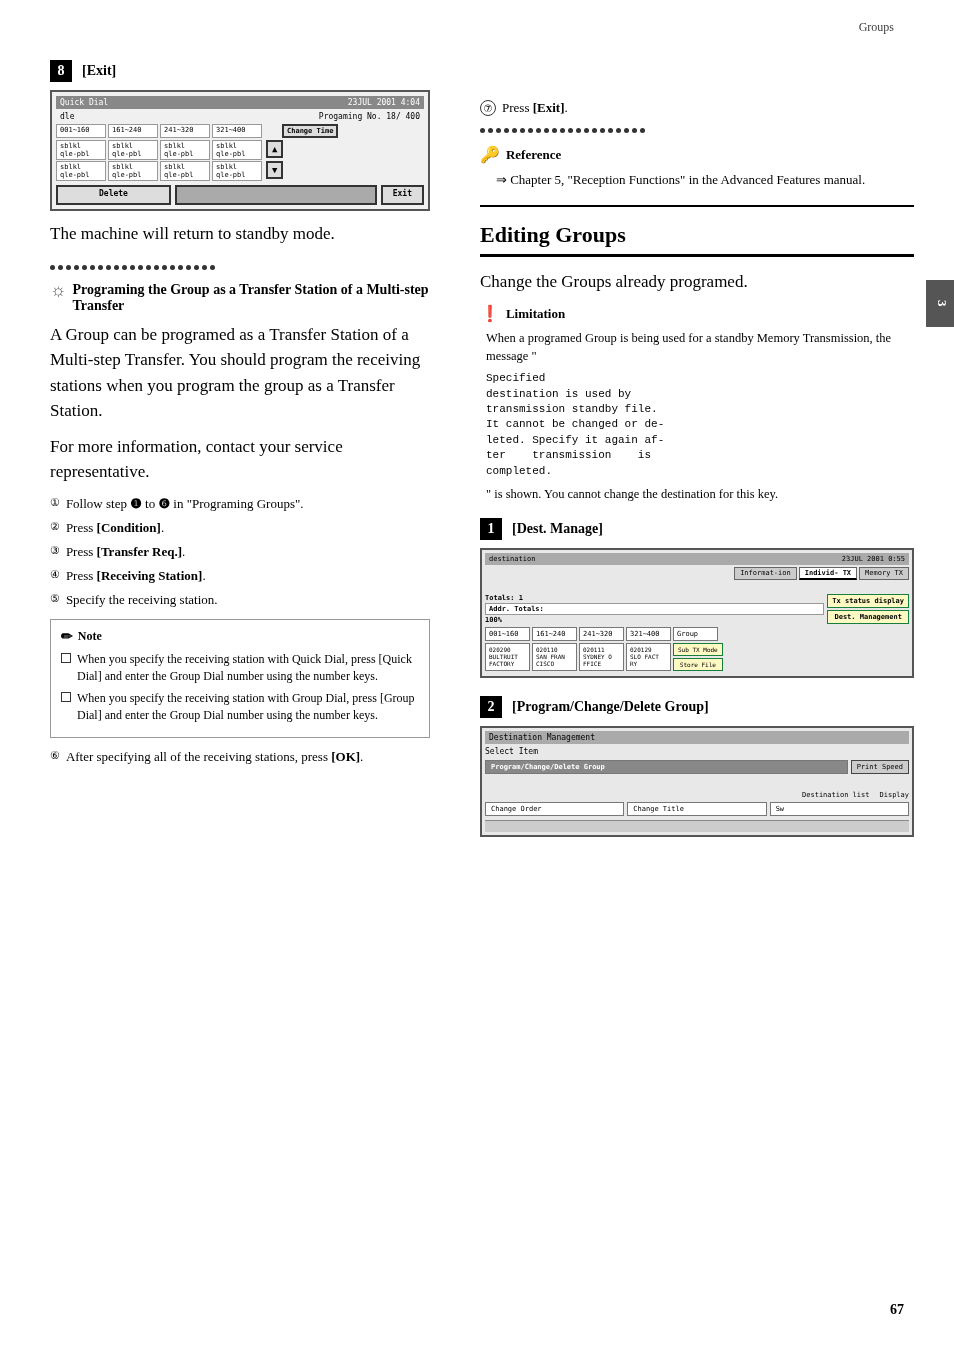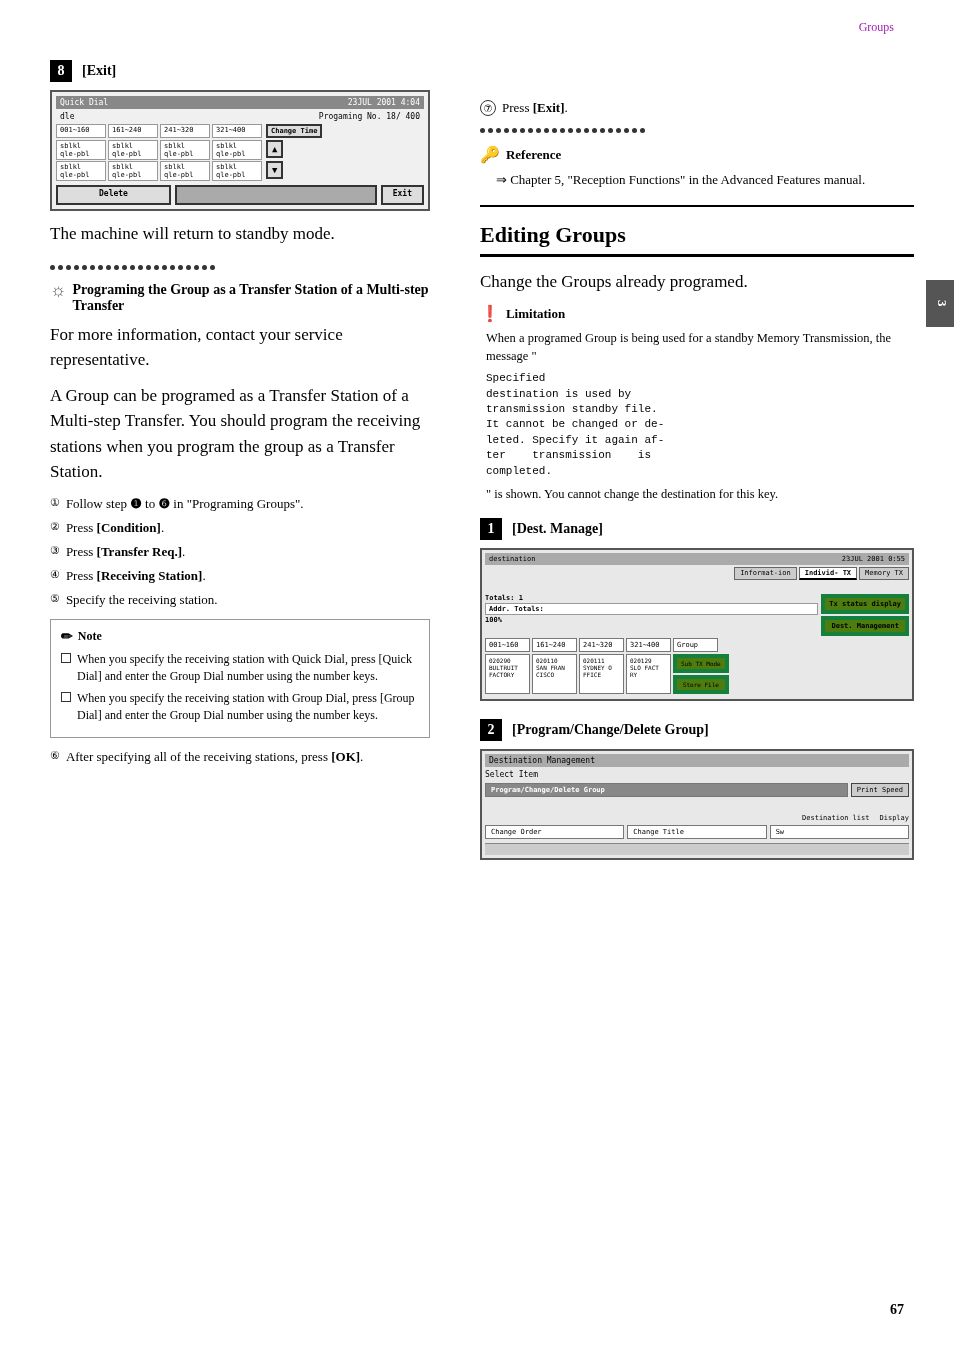--- a/index.html
+++ b/index.html
@@ -297,22 +297,22 @@
       font-weight: bold;
     }
     .screen2 .s2-cell {
       border: 1px solid #777;
       background: #fff;
       padding: 2px 3px;
       font-size: 7px;
       min-width: 45px;
     }
     .screen2 .s2-btn {
-      border: 4px solid #15803d;
-      background: #4d7c0f;
+      border: 1px solid #15803d;
+      background: #fef9c3;
       padding: 2px 4px;
       font-size: 7px;
       text-align: center;
     }
     
     .screen3 {
       border: 2px solid #555;
       background: #e8e8e8;
       margin: 8px 0 0 0;
       padding: 3px;
@@ -352,21 +352,21 @@
       border: 1px solid #777;
       background: #fff;
       padding: 2px 5px;
       font-size: 7px;
       flex: 1;
     }
   </style>
 </head>
 <body>
 
-<div class="page-label" style="position:absolute;top:20px;right:50px;font-size:12px;color:#a21caf;">Groups</div>
+<div class="page-label" style="position:absolute;top:20px;right:50px;font-size:12px;color:#404040;">Groups</div>
 
 <div class="side-tab">3</div>
 
 <div class="page">
 
   <div class="left-col">
 
     <div class="step-block">
       <div class="step-header">
         <div class="step-number">8</div>
@@ -380,21 +380,21 @@
         </div>
         <div style="display:flex;justify-content:space-between;padding:1px 4px;font-size:8px;">
           <span>dle</span>
           <span>Progaming No.  18/ 400</span>
         </div>
         <div style="display:flex;gap:2px;margin:2px 0;">
           <div class="screen-cell">001~160</div>
           <div class="screen-cell">161~240</div>
           <div class="screen-cell">241~320</div>
           <div class="screen-cell">321~400</div>
-          <div style="display:flex;flex-direction:column;gap:1px;margin-left:2px;">
+          <div style="display:flex;flex-direction:column;gap:1px;margin-left:18px;">
             <div class="screen-btn" style="font-size:7px;padding:1px 3px;">Change Time</div>
           </div>
         </div>
 
         <div style="display:flex;gap:2px;margin:1px 0;">
           <div style="border:1px solid #999;background:#fff;padding:1px 3px;font-size:7px;min-width:50px;">
             <div>sblkl</div>
               <div>qle-pbl</div>
           </div>
           <div style="border:1px solid #999;background:#fff;padding:1px 3px;font-size:7px;min-width:50px;">
@@ -466,22 +466,22 @@
       <div class="dot"></div>
         <div class="dot"></div>
         <div class="dot"></div>
     </div>
 
     <div>
       <div class="icon-section-title">
         <span class="sun-icon">☼</span>
         <span>Programing the Group as a Transfer Station of a Multi-step Transfer</span>
       </div>
+      <p class="body-text">A Group can be programed as a Transfer Station of a Multi-step Transfer. You should program the receiving stations when you program the group as a Transfer Station.</p>
       <p class="body-text">For more information, contact your service representative.</p>
-      <p class="body-text">A Group can be programed as a Transfer Station of a Multi-step Transfer. You should program the receiving stations when you program the group as a Transfer Station.</p>
 
       <ul class="num-list">
         <li>
           <span class="num">①</span>
           <span>Follow step <strong>❶</strong> to <strong>❻</strong> in "Programing Groups".</span>
         </li>
         <li>
           <span class="num">②</span>
           <span>Press <strong>[Condition]</strong>.</span>
         </li>
@@ -600,21 +600,21 @@
           <div style="display:flex;gap:2px;">
             <div class="s2-tab">Informat-ion</div>
             <div class="s2-tab active" style="border-bottom:2px solid #000;">Individ- TX</div>
             <div class="s2-tab">Memory TX</div>
           </div>
         </div>
         <div style="display:flex;gap:3px;margin-bottom:2px;font-weight:bold;">
           <div style="flex:1;">
             <div style="font-size:7px;margin-bottom:1px;">Totals: <strong>1</strong></div>
             <div style="font-size:7px;border:1px solid #999;background:#fff;padding:1px 3px;margin-bottom:1px;">Addr. Totals:</div>
-            <div style="font-size:7px;margin-bottom:11px;">100%</div>
+            <div style="font-size:7px;margin-bottom:1px;">100%</div>
           </div>
           <div style="display:flex;flex-direction:column;gap:2px;">
             <div class="s2-btn">Tx status display</div>
             <div class="s2-btn">Dest. Management</div>
           </div>
         </div>
         <div style="display:flex;gap:2px;margin-bottom:2px;">
           <div class="s2-cell">001~160</div>
           <div class="s2-cell">161~240</div>
           <div class="s2-cell">241~320</div>

